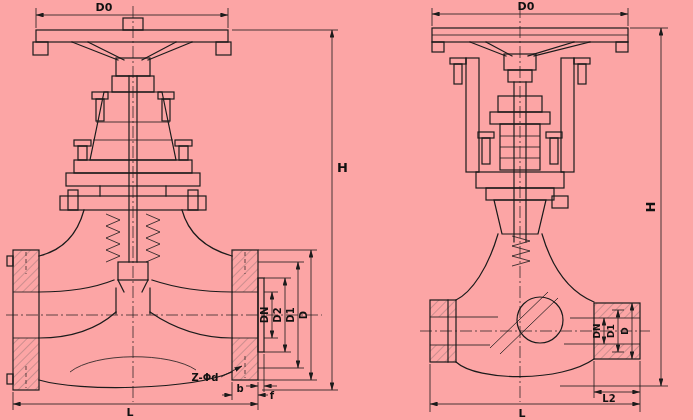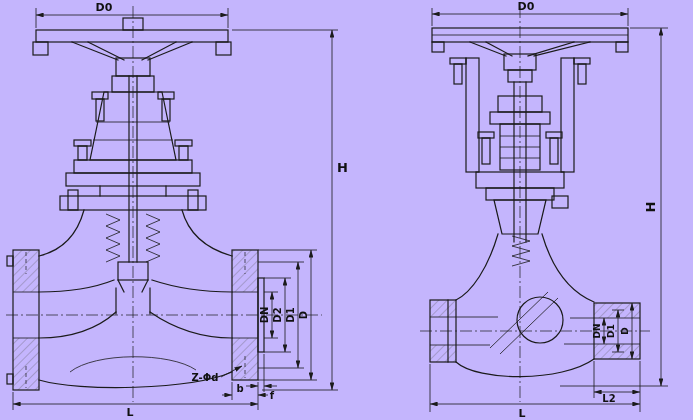--- a/index.html
+++ b/index.html
@@ -1,16 +1,16 @@
 <!DOCTYPE html>
 <html><head>
 <meta charset="utf-8">
 <style>
   html,body{margin:0;padding:0;background:#ffffff;}
-  .stage{width:693px;height:420px;background:#c4b5fd;overflow:hidden;}
+  .stage{width:693px;height:420px;background:#fca5a5;overflow:hidden;}
   svg{display:block;}
   .ln{stroke:#1b1b1b;stroke-width:1.2;fill:none;stroke-linecap:square;}
   .thin{stroke:#1b1b1b;stroke-width:0.8;fill:none;}
   .cl{stroke:#1b1b1b;stroke-width:0.7;fill:none;stroke-dasharray:12 3 2 3;}
   .dash{stroke:#1b1b1b;stroke-width:0.7;fill:none;stroke-dasharray:4 3;}
   .dim-l{stroke:#1b1b1b;stroke-width:0.8;fill:none;}
   .hfill{fill:url(#hatch);stroke:none;}
   text{font-family:"DejaVu Sans","Liberation Sans",sans-serif;fill:#111;}
   .dim{font-size:11px;font-weight:700;}
   .dim-v{font-size:10px;font-weight:700;}

